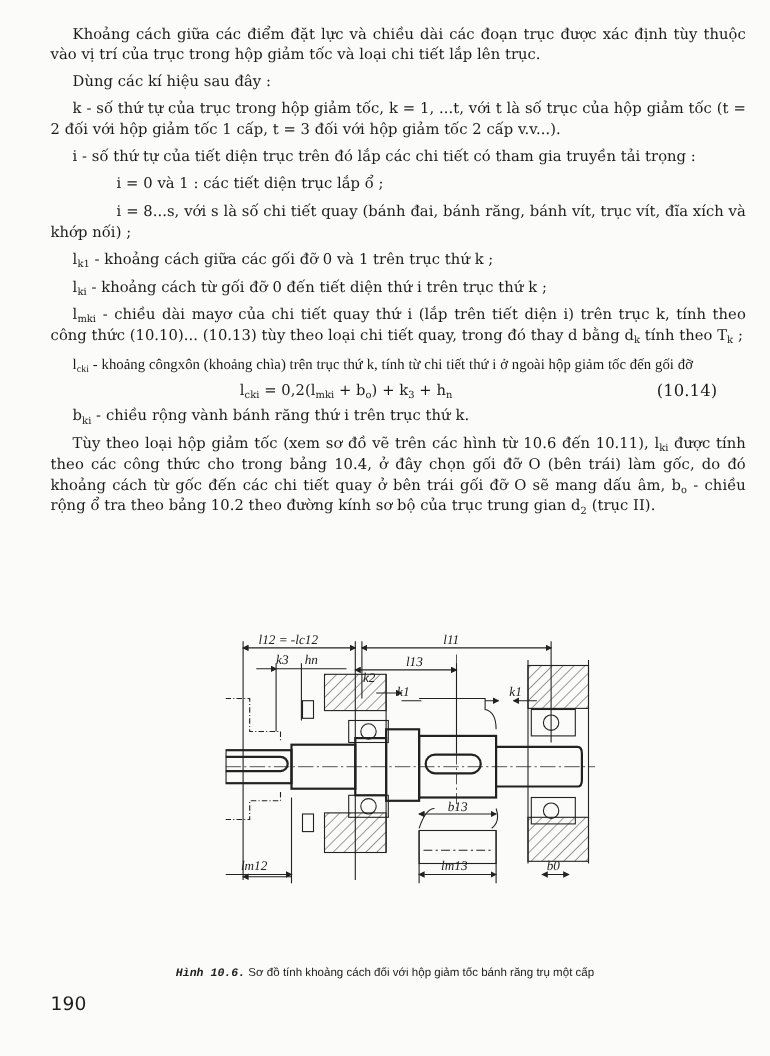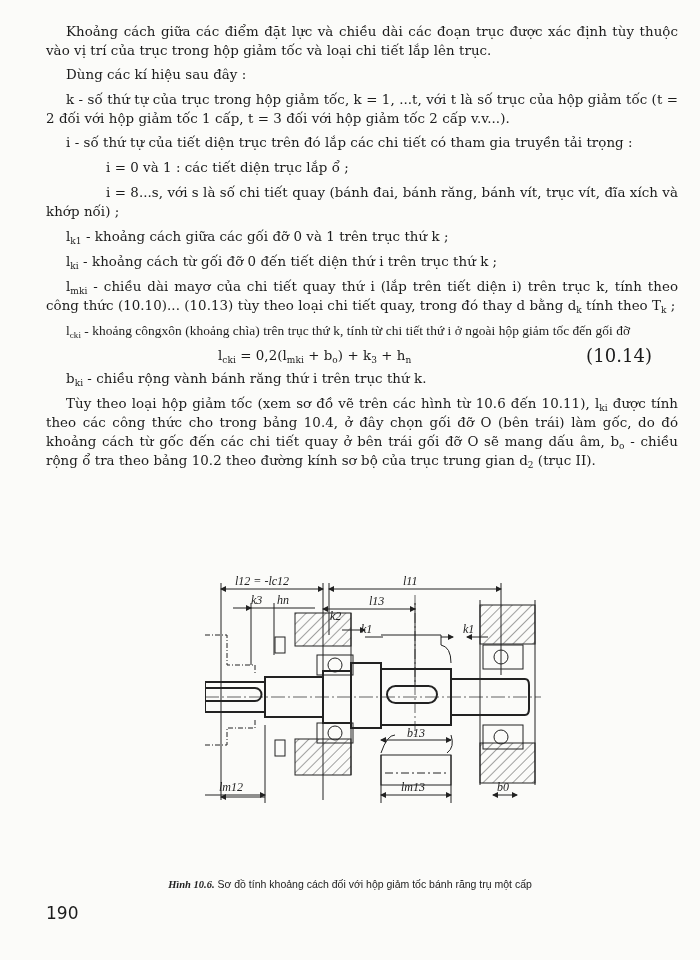--- a/index.html
+++ b/index.html
@@ -7,24 +7,24 @@
       width: 700px; height: 960px; background: #fbfbf9; position: relative; overflow: hidden;
       font-family: "DejaVu Serif", "Liberation Serif", serif; color: #1b1b1b;
     }
     .page { position: absolute; left: 0; top: 0; width: 591px; height: 960px; }
     .text { position: absolute; left: 46px; width: 632px; font-size: 13.4px; line-height: 19px; text-align: justify; letter-spacing: 0.05px; }
     .p { margin: 0; }
     .indent { text-indent: 20px; }
     .indent2 { padding-left: 60px; }
     sub { font-size: 9px; vertical-align: -3px; line-height: 0; }
     .formula { position: absolute; font-size: 13.4px; }
-    .eqnum { position: absolute; font-size: 18px; }
+    .eqnum { position: absolute; font-size: 15px; }
     .figure { position: absolute; left: 205px; top: 575px; width: 370px; height: 265px; }
     .caption { position: absolute; left: 0; width: 700px; top: 878px; text-align: center; font-family: "Liberation Sans", sans-serif; font-size: 10.5px; color: #222; }
-    .caption b { font-style: italic; font-family: Liberation Serif, serif; }
+    .caption b { font-style: italic; font-family: Liberation Mono, monospace; }
     .pagenum { position: absolute; left: 46px; top: 903px; font-size: 17px; font-family: "DejaVu Sans", sans-serif; }
     .dim { font-family: "Liberation Serif", serif; font-style: italic; font-size: 12px; }
   </style>
 </head>
 <body>
 
 <div class="page">
 
   <div class="text" style="top:22px;">
     <p class="p indent" style="margin-bottom:5px;">Khoảng cách giữa các điểm đặt lực và chiều dài các đoạn trục được xác định tùy thuộc vào vị trí của trục trong hộp giảm tốc và loại chi tiết lắp lên trục.</p>

